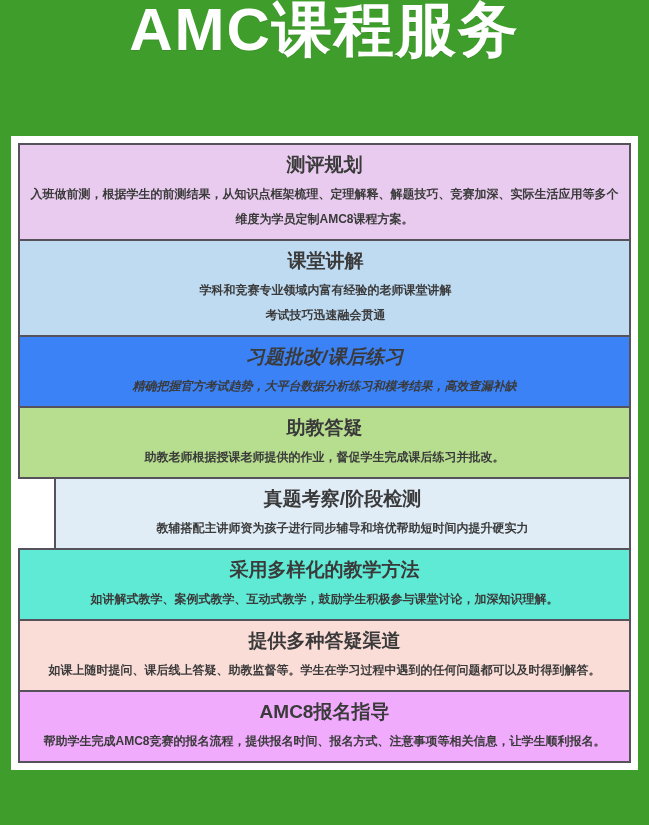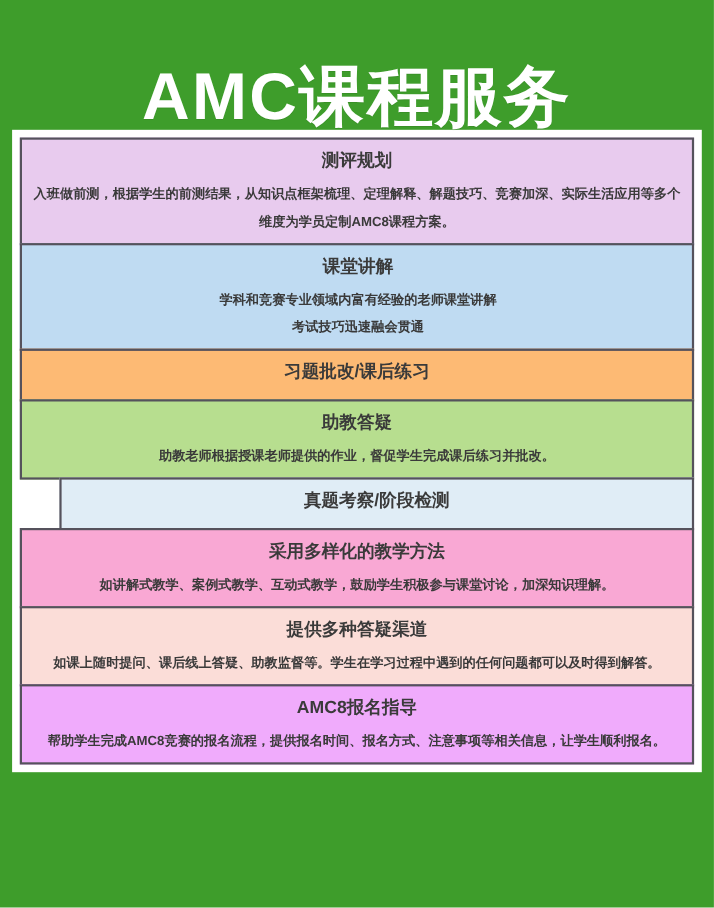--- a/index.html
+++ b/index.html
@@ -9,23 +9,23 @@
     --panel:#FFFFFF;
   }
   *{margin:0;padding:0;box-sizing:border-box;}
   html,body{width:649px;height:825px;}
   body{
     background:var(--green);
     font-family:"Liberation Sans","DejaVu Sans",sans-serif;
     overflow:hidden;
   }
   .poster-header{
-    height:118px;
+    height:136px;
     display:flex;
-    align-items:flex-end;
+    align-items:flex-start;
     justify-content:center;
   }
   .poster-title{
     color:#FFFFFF;
     font-size:60px;
     font-weight:900;
     letter-spacing:2px;
     line-height:1;
     text-shadow:0 1px 0 rgba(0,0,0,0.08);
     white-space:nowrap;
@@ -38,21 +38,21 @@
   .section{
     border:2px solid var(--border);
     padding:5px 10px 7px;
     text-align:center;
     color:var(--text);
   }
   .section + .section{
     margin-top:-2px; 
   }
   .sec-title{
-    font-size:16px;
+    font-size:19px;
     font-weight:bold;
     line-height:30px;
     margin-bottom:2px;
   }
   .sec-body{
     font-size:12px;
     font-weight:bold;
     line-height:25px;
   }
   .body-line{margin:0;}
@@ -73,36 +73,42 @@
   </div>
 
   <div class="section" style="background: rgb(191, 219, 242); padding-left: 12px;">
     <div class="sec-title">课堂讲解</div>
     <div class="sec-body">
         <p class="body-line">学科和竞赛专业领域内富有经验的老师课堂讲解</p>
         <p class="body-line">考试技巧迅速融会贯通</p>
       </div>
   </div>
 
-  <div class="section" style="background: #fdba74;">
+  <div class="section" style="background: #3b82f6; font-style: italic;">
     <div class="sec-title">习题批改/课后练习</div>
+    <div class="sec-body">
+        <p class="body-line">精确把握官方考试趋势，大平台数据分析练习和模考结果，高效查漏补缺</p>
+      </div>
   </div>
 
   <div class="section" style="background: rgb(183, 222, 143);">
     <div class="sec-title">助教答疑</div>
     <div class="sec-body">
         <p class="body-line">助教老师根据授课老师提供的作业，督促学生完成课后练习并批改。</p>
       </div>
   </div>
 
   <div class="section" style="background: rgb(224, 237, 246); margin-left: 36px;">
     <div class="sec-title">真题考察/阶段检测</div>
+    <div class="sec-body">
+        <p class="body-line">教辅搭配主讲师资为孩子进行同步辅导和培优帮助短时间内提升硬实力</p>
+      </div>
   </div>
 
-  <div class="section" style="background: #f9a8d4;">
+  <div class="section" style="background: #5eead4;">
     <div class="sec-title">采用多样化的教学方法</div>
     <div class="sec-body">
         <p class="body-line">如讲解式教学、案例式教学、互动式教学，鼓励学生积极参与课堂讨论，加深知识理解。</p>
       </div>
   </div>
 
   <div class="section" style="background: rgb(251, 221, 216);">
     <div class="sec-title">提供多种答疑渠道</div>
     <div class="sec-body">
         <p class="body-line">如课上随时提问、课后线上答疑、助教监督等。学生在学习过程中遇到的任何问题都可以及时得到解答。</p>

